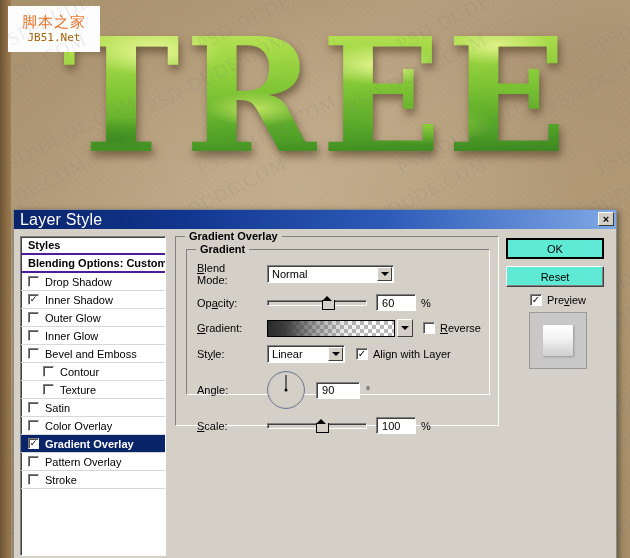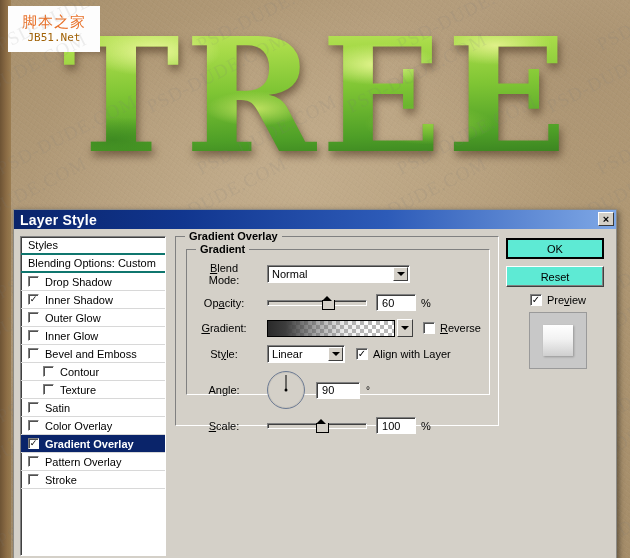--- a/index.html
+++ b/index.html
@@ -114,22 +114,22 @@
   }
   #dlg-titlebar {
     height: 19px;
     background: linear-gradient(90deg, #0a246a 0%, #11368f 28%, #2d5bb8 62%, #7fa8e6 100%);
     display: flex; align-items: center;
     padding: 0 2px 0 6px;
     position: relative;
   }
   #dlg-title {
     color: #ffffff;
-    font-size: 14px;
-    font-weight: bold;
+    font-size: 16px;
+    font-weight: normal;
     font-family: "Liberation Sans", sans-serif;
     letter-spacing: 0.2px;
   }
   #dlg-close {
     position: absolute; right: 2px; top: 2px;
     width: 16px; height: 14px;
     background: #d4d0c8;
     border: 1px solid #ffffff;
     border-right-color:#3a3a3a; border-bottom-color:#3a3a3a;
     display:flex;align-items:center;justify-content:center;
@@ -157,21 +157,21 @@
     overflow: hidden;
   }
   .sl-row {
     height: 18px;
     display: flex; align-items: center;
     padding-left: 7px;
     border-bottom: 1px solid #d8d8d8;
     cursor: pointer;
     white-space: nowrap;
   }
-  .sl-row.header { font-weight: normal; border-bottom: 2px solid #0f766e; }
+  .sl-row.header { font-weight: bold; border-bottom: 2px solid #4c1d95; }
   .sl-row.selected {
     background: #0a246a; color: #ffffff; font-weight: bold;
   }
   .sl-row.indent { padding-left: 22px; }
   .cb {
     width: 11px; height: 11px;
     border: 1px solid #808080;
     border-right-color:#ffffff; border-bottom-color:#ffffff;
     box-shadow: inset 1px 1px 0 #505050;
     background: #fff;
@@ -209,21 +209,21 @@
 
   .ctl-row {
     display: flex; align-items: center;
     margin-bottom: 8px;
     font-size: 11px;
     font-family: "Liberation Sans", sans-serif;
     color: #000;
   }
   .ctl-label {
     width: 70px;
-    text-align: center;
+    text-align: left;
     padding-right: 16px;
     flex: 0 0 auto;
   }
   .ctl-label u { text-decoration: underline; }
 
   .wincombo {
     height: 18px;
     background: #ffffff;
     border: 1px solid #808080;
     border-right-color:#ffffff;border-bottom-color:#ffffff;
@@ -474,21 +474,21 @@
 
       <div id="center-panel">
         <div class="group" id="grp-overlay">
           <div class="legend">Gradient Overlay</div>
 
           <div class="group" id="grp-gradient" style="margin-top:2px;height:146px;">
             <div class="legend">Gradient</div>
 
             <div class="ctl-row" style="margin-top:2px;">
               <span class="ctl-label"><u>B</u>lend Mode:</span>
-              <div class="wincombo" style="width:143px;">
+              <div class="wincombo" style="width:127px;">
                 <span>Normal</span>
                 <span class="arrowbtn">
                     <i class="arrow-dn"></i>
                   </span>
               </div>
             </div>
 
             <div class="ctl-row">
               <span class="ctl-label">Op<u>a</u>city:</span>
               <div class="slider" style="width:100px;">

